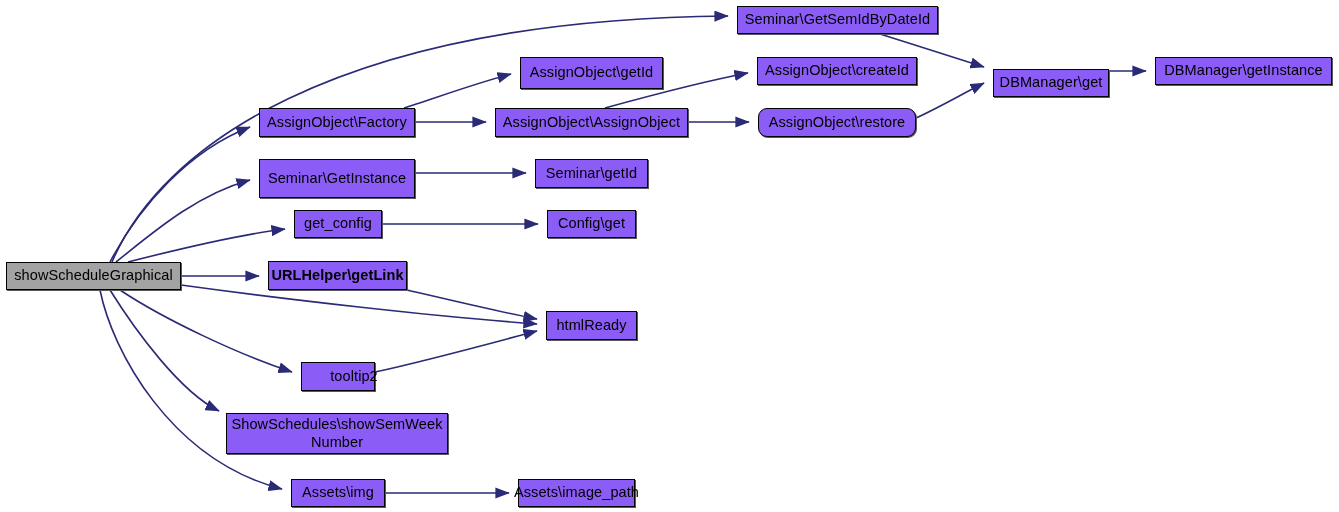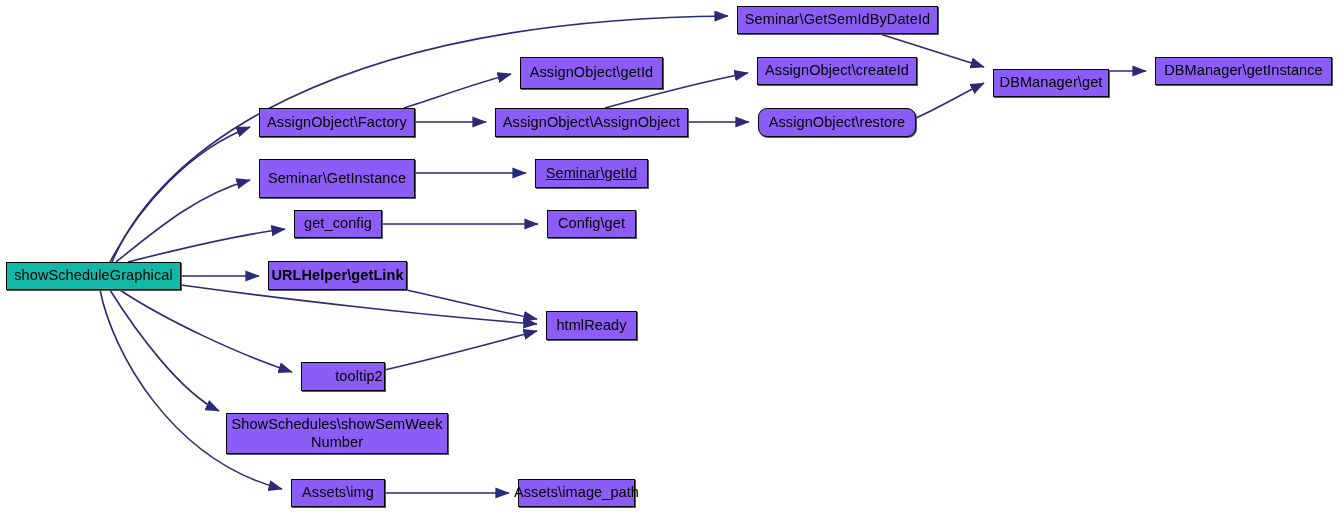--- a/index.html
+++ b/index.html
@@ -33,21 +33,21 @@
     line-height: 1.18;
     display: flex;
     align-items: center;
     justify-content: center;
     text-align: center;
     white-space: pre-line;
     letter-spacing: 0.1px;
     box-shadow: 1px 1px 0 0 #585858;
   }
   .node.root {
-    background: #14b8a6;
+    background: #a3a3a3;
   }
 </style>
 </head>
 <body>
 
 <div id="canvas">
   <svg id="edge-layer" viewBox="0 0 1339 512" width="1339" height="512" xmlns="http://www.w3.org/2000/svg">
     <defs>
       <marker id="arrowhead" markerWidth="9" markerHeight="7" refX="8.5" refY="3.5" orient="auto" markerUnits="strokeWidth">
         <polygon points="0 0, 9 3.5, 0 7" fill="#2a2a76"></polygon>
@@ -81,24 +81,24 @@
       <div class="node root" style="left: 6px; top: 262px; width: 175px; height: 28px;">showScheduleGraphical</div>
       <div class="node" style="left: 737px; top: 6px; width: 201px; height: 28px;">Seminar\GetSemIdByDateId</div>
       <div class="node" style="left: 520px; top: 57px; width: 143px; height: 32px;">AssignObject\getId</div>
       <div class="node" style="left: 757px; top: 57px; width: 160px; height: 28px;">AssignObject\createId</div>
       <div class="node" style="left: 993px; top: 57px; width: 116px; height: 28px; margin-top: 12px;">DBManager\get</div>
       <div class="node" style="left: 1155px; top: 57px; width: 177px; height: 28px;">DBManager\getInstance</div>
       <div class="node" style="left: 259px; top: 108px; width: 156px; height: 29px;">AssignObject\Factory</div>
       <div class="node" style="left: 495px; top: 108px; width: 193px; height: 29px;">AssignObject\AssignObject</div>
       <div class="node" style="left: 758px; top: 108px; width: 158px; height: 29px; border-radius: 9px;">AssignObject\restore</div>
       <div class="node" style="left: 259px; top: 159px; width: 156px; height: 39px;">Seminar\GetInstance</div>
-      <div class="node" style="left: 535px; top: 159px; width: 113px; height: 29px; text-decoration: underline;">Seminar\getId</div>
+      <div class="node" style="left: 535px; top: 159px; width: 113px; height: 29px;">Seminar\getId</div>
       <div class="node" style="left: 294px; top: 210px; width: 88px; height: 28px;">get_config</div>
       <div class="node" style="left: 547px; top: 210px; width: 89px; height: 28px;">Config\get</div>
       <div class="node" style="left: 268px; top: 261px; width: 139px; height: 29px; font-weight: bold;">URLHelper\getLink</div>
       <div class="node" style="left: 546px; top: 311px; width: 91px; height: 29px;">htmlReady</div>
-      <div class="node" style="left: 301px; top: 362px; width: 84px; height: 29px; padding-left: 32px;">tooltip2</div>
+      <div class="node" style="left: 301px; top: 362px; width: 74px; height: 29px; padding-left: 32px;">tooltip2</div>
       <div class="node" style="left: 226px; top: 413px; width: 222px; height: 41px;">ShowSchedules\showSemWeek
 Number</div>
       <div class="node" style="left: 291px; top: 479px; width: 94px; height: 28px;">Assets\img</div>
       <div class="node" style="left: 518px; top: 479px; width: 117px; height: 28px;">Assets\image_path</div>
     </div>
 </div>
 
 </body></html>

